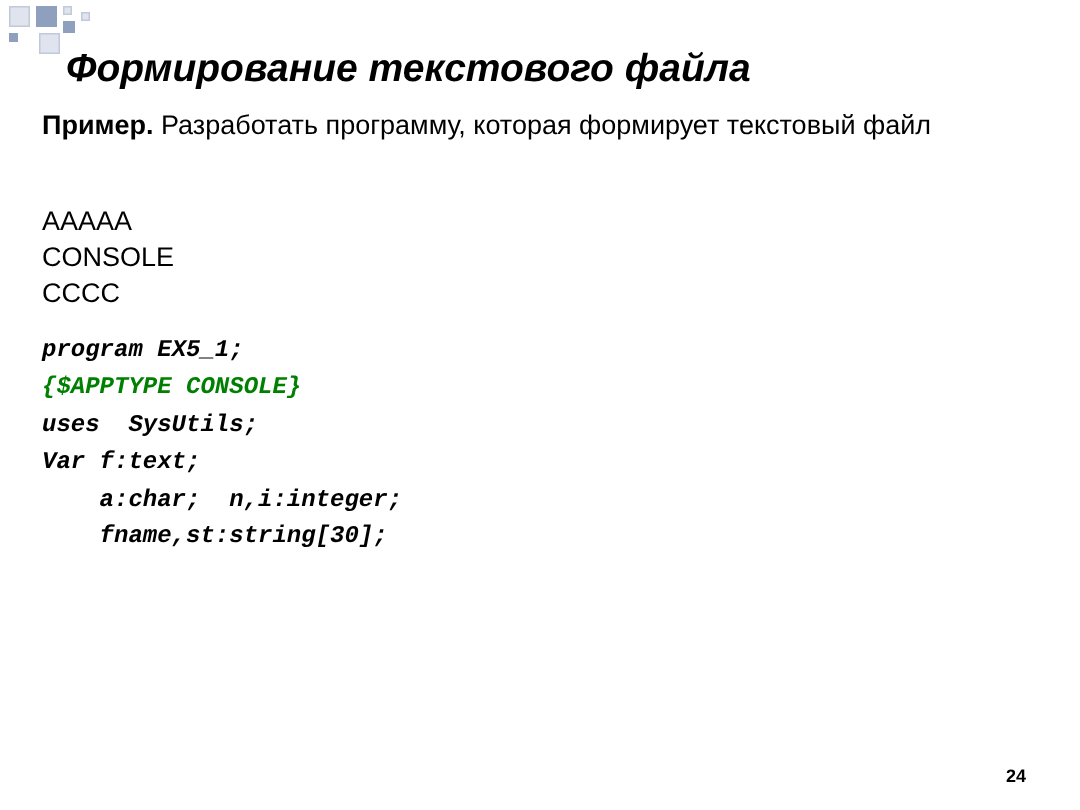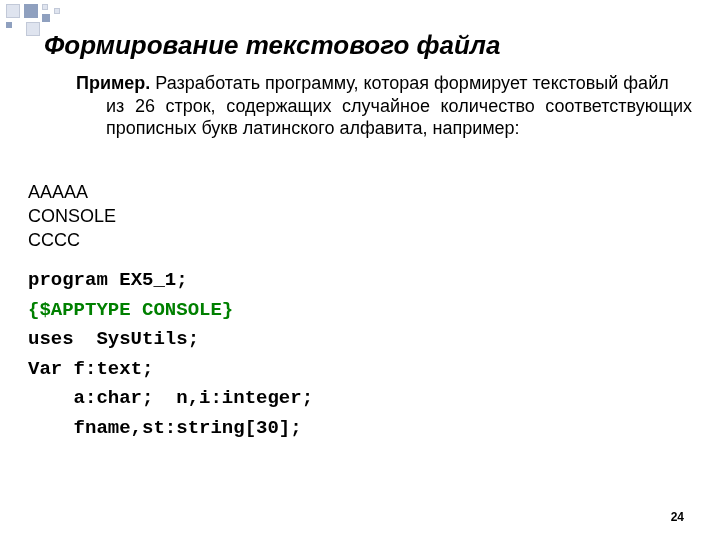--- a/index.html
+++ b/index.html
@@ -53,38 +53,38 @@
     top: 72px;
     left: 28px;
     right: 28px;
     font-size: 18px;
     line-height: 1.25;
   }
   .intro {
     text-align: justify;
     text-indent: 0;
     margin-bottom: 14px;
-    margin-left: 48px;
   }
   .intro .label { font-weight: bold; }
   .intro .rest-indent {
     display: block;
     padding-left: 30px;
     text-align: justify;
   }
   .example-lines {
     margin-bottom: 14px;
     line-height: 1.35;
     margin-top: 40px;
   }
   .code {
     font-family: "Courier New", Courier, monospace;
-    font-size: 19px;
+    font-size: 16px;
     line-height: 1.55;
     white-space: pre;
+    font-style: italic;
   }
   .kw  { color:#000; font-weight:bold; }
   .txt { color:#000; font-weight:bold; }
   .directive { color:#008000; font-weight:bold; }
   .pagenum {
     position: absolute;
     right: 36px;
     bottom: 16px;
     font-size: 12px;
     font-weight: bold;
@@ -105,21 +105,20 @@
     <div class="sq f"></div>
     <div class="sq g"></div>
   </div>
 
   <div class="title">Формирование текстового файла</div>
 
   <div class="body">
 
     <div class="intro">
       <span class="label">Пример.</span><span> Разработать программу, которая формирует текстовый файл</span>
-      <span class="rest-indent">из 26 строк, содержащих случайное количество соответствующих прописных букв латинского алфавита, например:</span>
     </div>
 
     <div class="example-lines">
       <div>AAAAA</div>
       <div>CONSOLE</div>
       <div>CCCC</div>
     </div>
 
     <div class="code"><span class="kw">program</span><span class="txt"> EX5_1;</span>
 <span class="directive">{$APPTYPE CONSOLE}</span>

